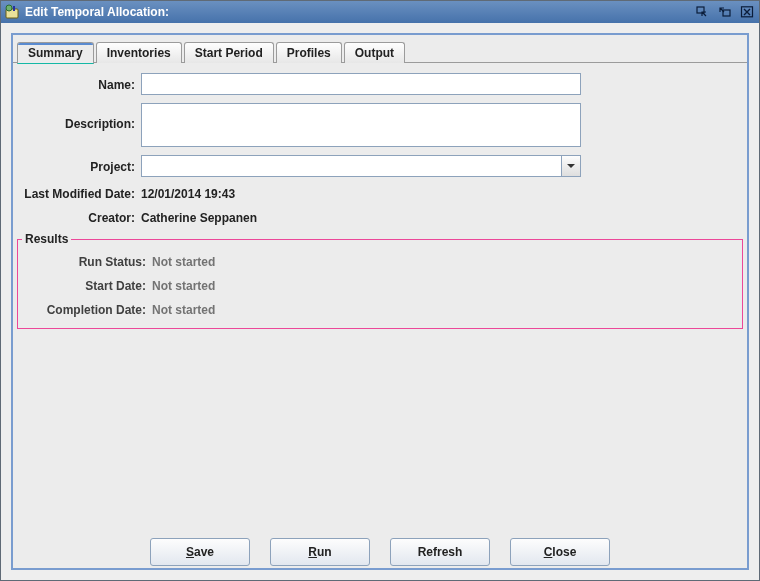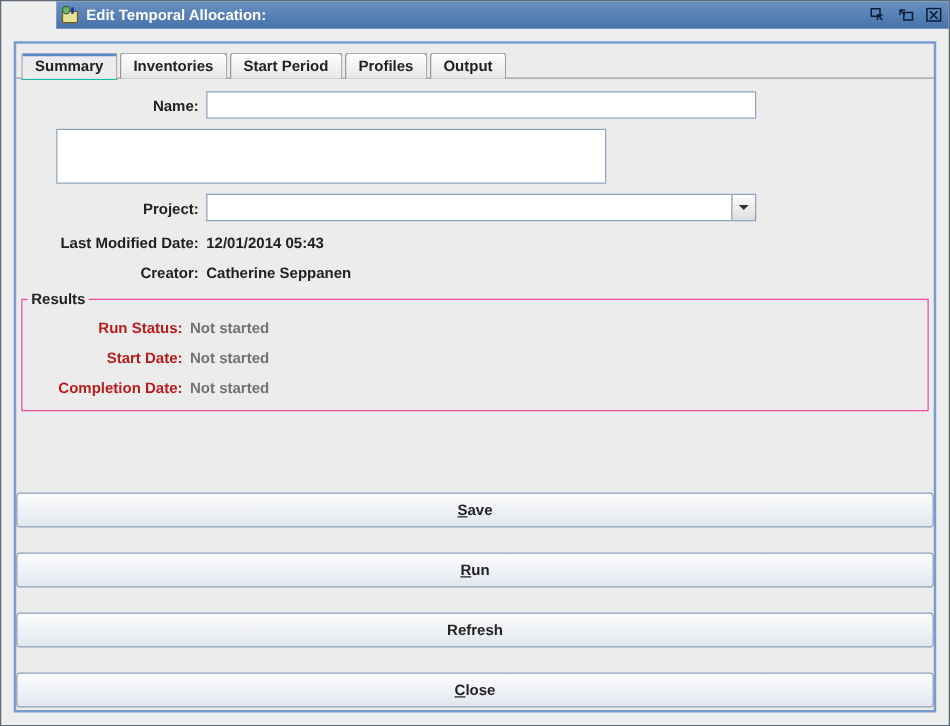--- a/index.html
+++ b/index.html
@@ -20,21 +20,20 @@
   }
   .titlebar {
     display: flex;
     align-items: center;
     height: 22px;
     background: linear-gradient(to bottom, #6a90c0 0%, #4672ab 100%);
     color: #fff;
     font-weight: bold;
     font-size: 12px;
     padding: 0 4px 0 2px;
-    margin-left: 44px;
   }
   .titlebar .app-icon {
     width: 18px;
     height: 18px;
     display: flex;
     align-items: center;
     justify-content: center;
     margin-right: 4px;
   }
   .titlebar .app-icon svg { display:block; }
@@ -125,21 +124,20 @@
 
   .form-area {
     padding: 10px 8px 6px 8px;
     flex-shrink: 0;
   }
 
   .row {
     display: flex;
     align-items: center;
     margin-bottom: 8px;
-    margin-left: 24px;
   }
   .row.top { align-items: flex-start; }
   .lbl {
     width: 120px;
     text-align: right;
     padding-right: 6px;
     font-weight: bold;
     color: #222;
     box-sizing: border-box;
     white-space: nowrap;
@@ -219,36 +217,35 @@
   .results-row {
     display: flex;
     align-items: center;
     padding: 5px 0;
   }
   .results-lbl {
     width: 134px;
     text-align: right;
     padding-right: 6px;
     font-weight: bold;
-    color: #b91c1c;
+    color: #404040;
     box-sizing: border-box;
   }
   .results-val {
     font-weight: bold;
     color: #737373;
   }
 
   .spacer { flex: 1; }
 
   .button-bar {
     display: flex;
     justify-content: center;
     gap: 20px;
     padding: 14px 0 2px 0;
-    flex-direction: column;
   }
   .btn {
     min-width: 70px;
     height: 26px;
     padding: 0 14px;
     border: 1px solid #8da2bb;
     border-radius: 3px;
     background: linear-gradient(to bottom, #fdfdfd, #e2e7ef);
     font: inherit;
     font-weight: bold;
@@ -311,38 +308,39 @@
       </div>
 
       <div class="form-area">
 
         <div class="row">
           <div class="lbl">Name:</div>
           <input type="text" class="txt" value="" style="">
         </div>
 
         <div class="row top">
+          <div class="lbl" style="padding-top:14px;">Description:</div>
           <textarea class="txt" style=""></textarea>
         </div>
 
         <div class="row">
           <div class="lbl">Project:</div>
           <div class="combo">
             <input type="text" class="combo-field" value="" style="">
             <div class="combo-btn">
               <svg width="10" height="6" viewBox="0 0 10 6">
                 <path d="M1 1 L5 5 L9 1 Z" fill="#333"></path>
               </svg>
             </div>
           </div>
         </div>
 
         <div class="row">
           <div class="lbl">Last Modified Date:</div>
-          <div class="val-normal">12/01/2014 05:43</div>
+          <div class="val-normal">12/01/2014 19:43</div>
         </div>
 
         <div class="row">
           <div class="lbl">Creator:</div>
           <div class="val-normal">Catherine Seppanen</div>
         </div>
 
       </div>
 
       <div class="results-fieldset">

